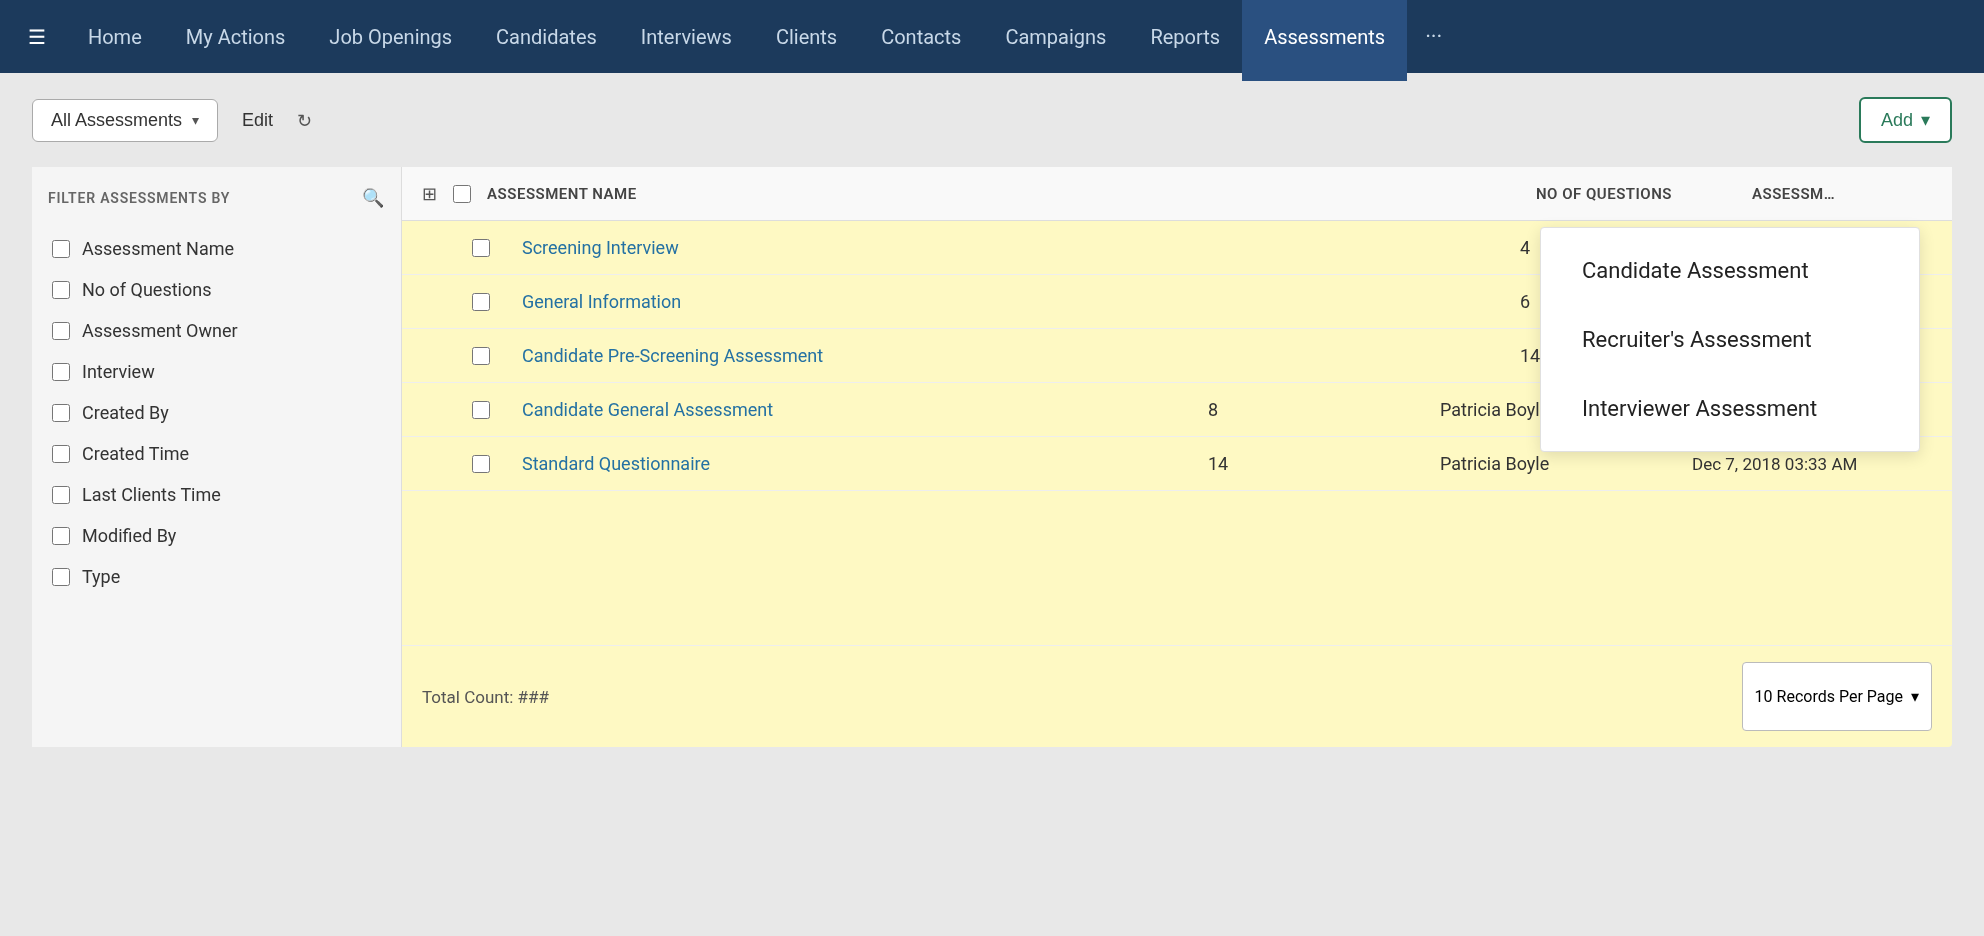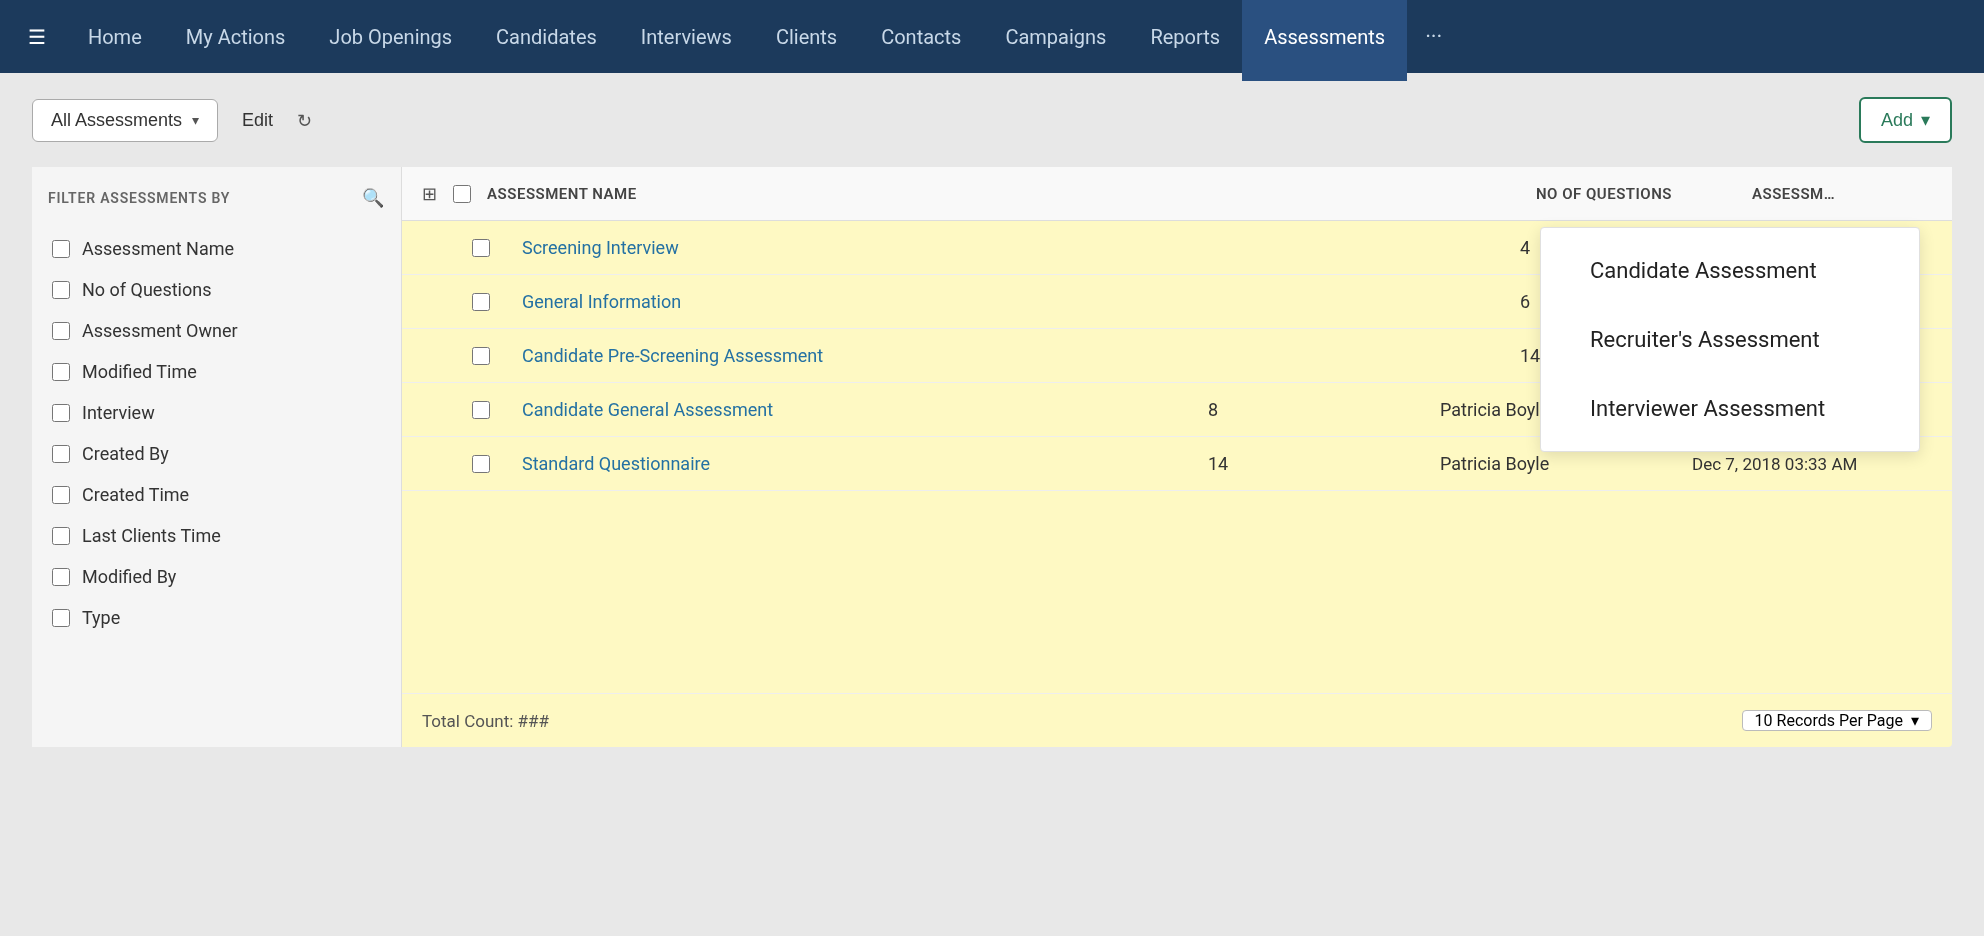--- a/index.html
+++ b/index.html
@@ -283,41 +283,41 @@
     }
 
     .total-count {
       font-size: 17px;
       color: #555;
     }
 
     .records-select {
       border: 1px solid #bbb;
       border-radius: 4px;
-      padding: 0 12px;
+      padding: 24px 12px;
       font-size: 16px;
       cursor: pointer;
       background: white;
       display: flex;
       align-items: center;
       gap: 8px;
     }
 
     
     .dropdown-overlay {
       position: absolute;
       top: 60px;
       right: 32px;
       background: white;
       border: 1px solid #e0e0e0;
       border-radius: 4px;
       box-shadow: 0 4px 16px rgba(0,0,0,0.12);
       width: 380px;
       z-index: 100;
-      padding: 8px 17px;
+      padding: 8px 9px;
     }
 
     .dropdown-item {
       padding: 22px 32px;
       font-size: 22px;
       color: #222;
       cursor: pointer;
       white-space: nowrap;
     }
 
@@ -391,24 +391,20 @@
         </div>
         <div class="filter-item">
           <input type="checkbox" id="f2" style="">
           <label for="f2">No of Questions</label>
         </div>
         <div class="filter-item">
           <input type="checkbox" id="f3" style="">
           <label for="f3">Assessment Owner</label>
         </div>
         <div class="filter-item">
-          <input type="checkbox" id="f4" style="">
-          <label for="f4">Modified Time</label>
-        </div>
-        <div class="filter-item">
           <input type="checkbox" id="f5" style="">
           <label for="f5">Interview</label>
         </div>
         <div class="filter-item">
           <input type="checkbox" id="f6" style="">
           <label for="f6">Created By</label>
         </div>
         <div class="filter-item">
           <input type="checkbox" id="f7" style="">
           <label for="f7">Created Time</label>

